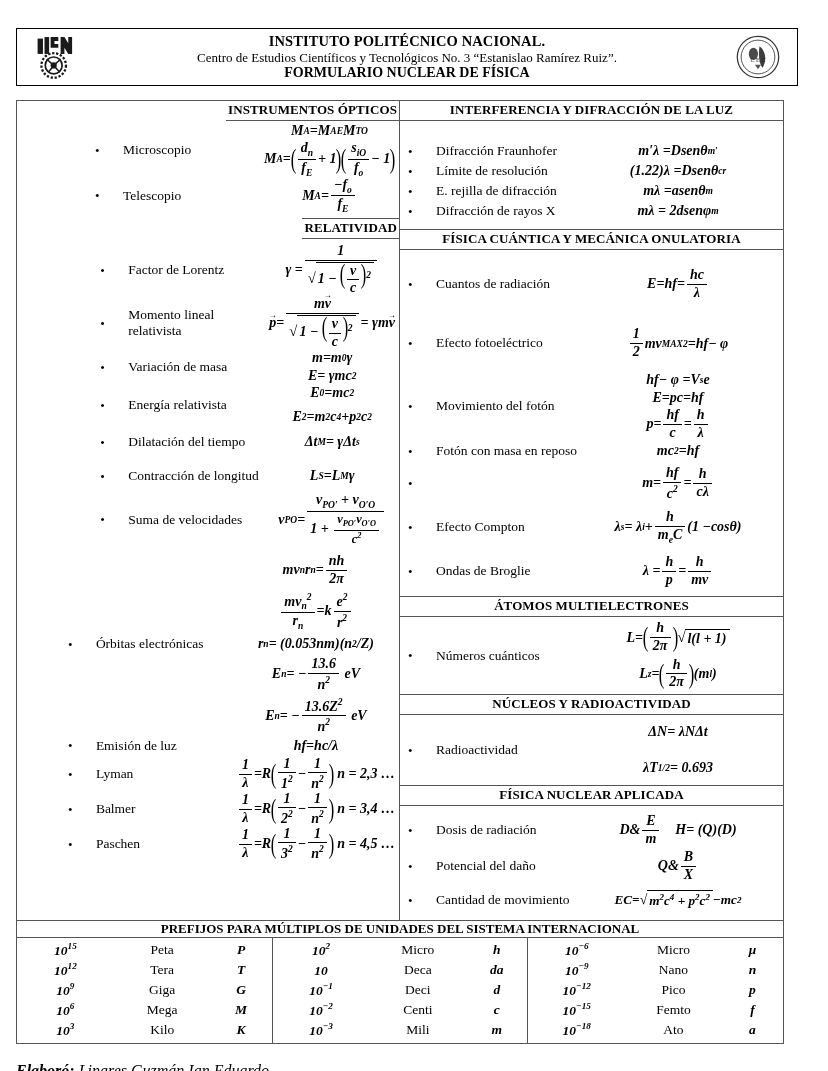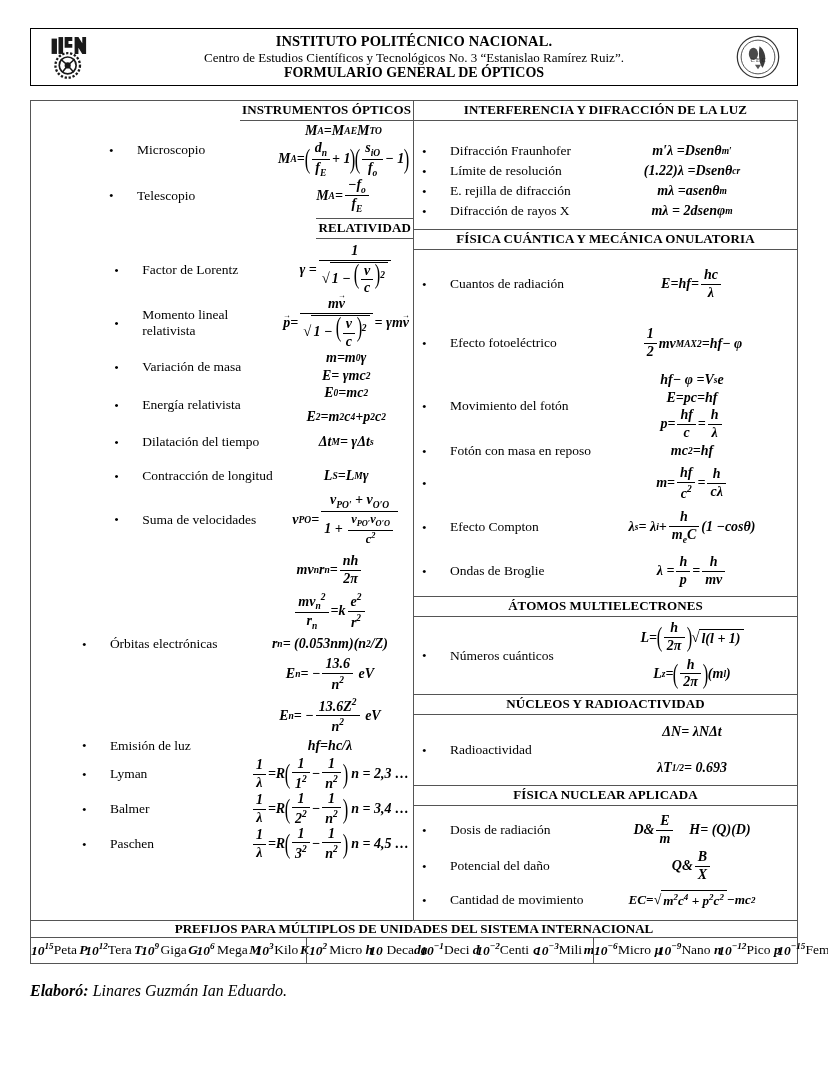--- a/index.html
+++ b/index.html
@@ -9,21 +9,21 @@
   }
   body {
     width: 828px; height: 1071px;
     font-family: "Liberation Serif", "DejaVu Serif", serif;
     color: #000;
     position: relative;
     overflow: hidden;
   }
   .page {
     width: 828px; height: 1071px;
-    padding: 28px 30px 0 30px;
+    padding: 28px 30px 0 16px;
     position: relative;
   }
 
   
   .header {
     border: 1.5px solid #000;
     height: 58px;
     display: flex;
     align-items: center;
     padding: 2px 8px;
@@ -169,21 +169,21 @@
     border-top: 1.2px solid #555;
     border-bottom: 1.2px solid #555;
     text-align: center;
     font-weight: bold;
     font-size: 13px;
   }
   .prefix-body { display: flex; }
   .pblock {
     flex: 1 1 0;
     display: flex;
-    flex-direction: row;
+    flex-direction: column;
     padding: 2px 0 3px 0;
     font-family: Liberation Serif, serif;
   }
   .pblock + .pblock { border-left: 1.2px solid #555; }
   .prow { display: flex; font-size: 13.5px; line-height: 1.45; }
   .pexp { flex: 0 0 38%; text-align: center; font-style: italic; font-weight: bold; }
   .pname { flex: 0 0 38%; text-align: center; }
   .psym { flex: 0 0 24%; text-align: center; font-style: italic; font-weight: bold; }
 
   
@@ -214,21 +214,21 @@
           <circle cx="27" cy="41" r="11" fill="none" stroke="#1a1a1a" stroke-width="2.2"></circle>
           <circle cx="27" cy="41" r="4" fill="#1a1a1a"></circle>
           <path d="M27 41 L18 33 M27 41 L36 33 M27 41 L20 50 M27 41 L35 50" stroke="#1a1a1a" stroke-width="2"></path>
         </g>
       </svg>
     </div>
 
     <div class="header-text">
       <div class="h-line1">INSTITUTO POLITÉCNICO NACIONAL.</div>
       <div class="h-line2">Centro de Estudios Científicos y Tecnológicos No. 3 “Estanislao Ramírez Ruiz”.</div>
-      <div class="h-line3">FORMULARIO GENERAL DE ÓPTICOS</div>
+      <div class="h-line3">FORMULARIO NUCLEAR DE FÍSICA</div>
     </div>
 
     <div class="logo-right">
       <svg width="46" height="46" viewBox="0 0 60 60">
         <circle cx="30" cy="30" r="27" fill="none" stroke="#333" stroke-width="1.6"></circle>
         <circle cx="30" cy="30" r="22" fill="none" stroke="#333" stroke-width="1.1"></circle>
         <ellipse cx="24" cy="26" rx="6" ry="8" fill="#4a4a4a"></ellipse>
         <path d="M32 16 C40 22 42 34 36 44 C32 40 30 28 32 16 Z" fill="#3d3d3d"></path>
         <text x="30" y="36" font-size="8" font-family="serif" text-anchor="middle" fill="#222">C E C</text>
         <path d="M26 40 l4 6 l4 -6 z" fill="#555"></path>

